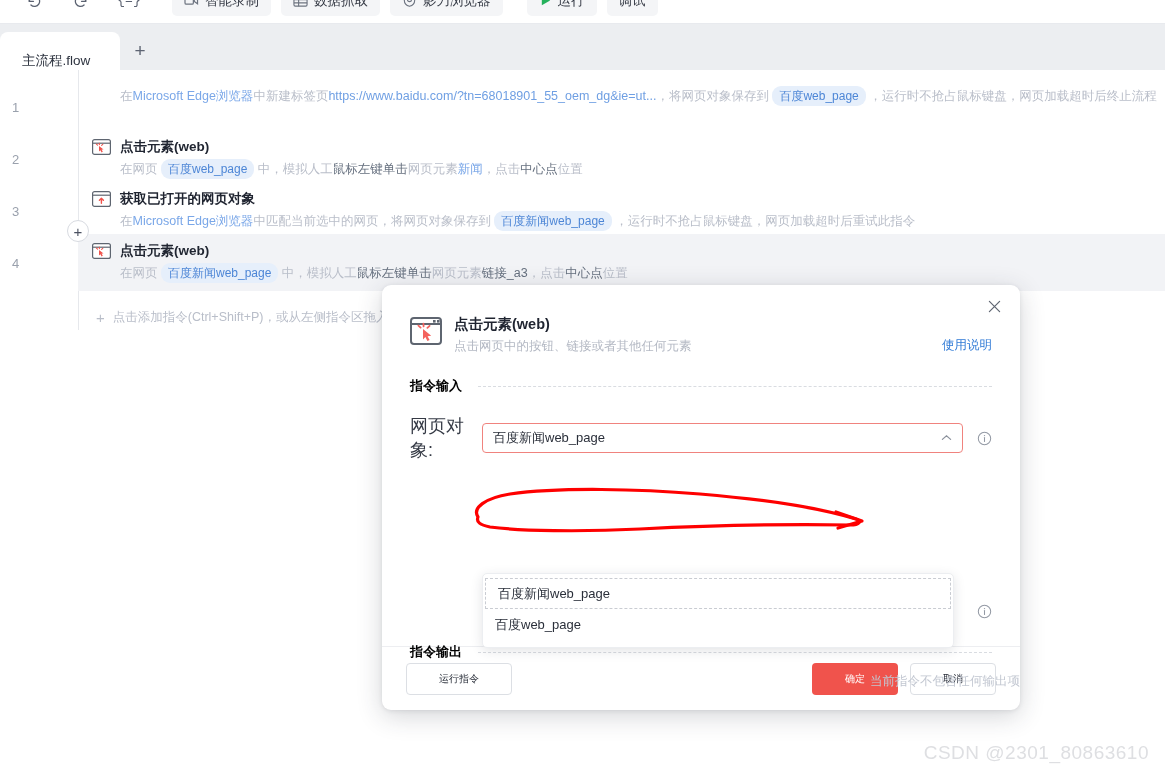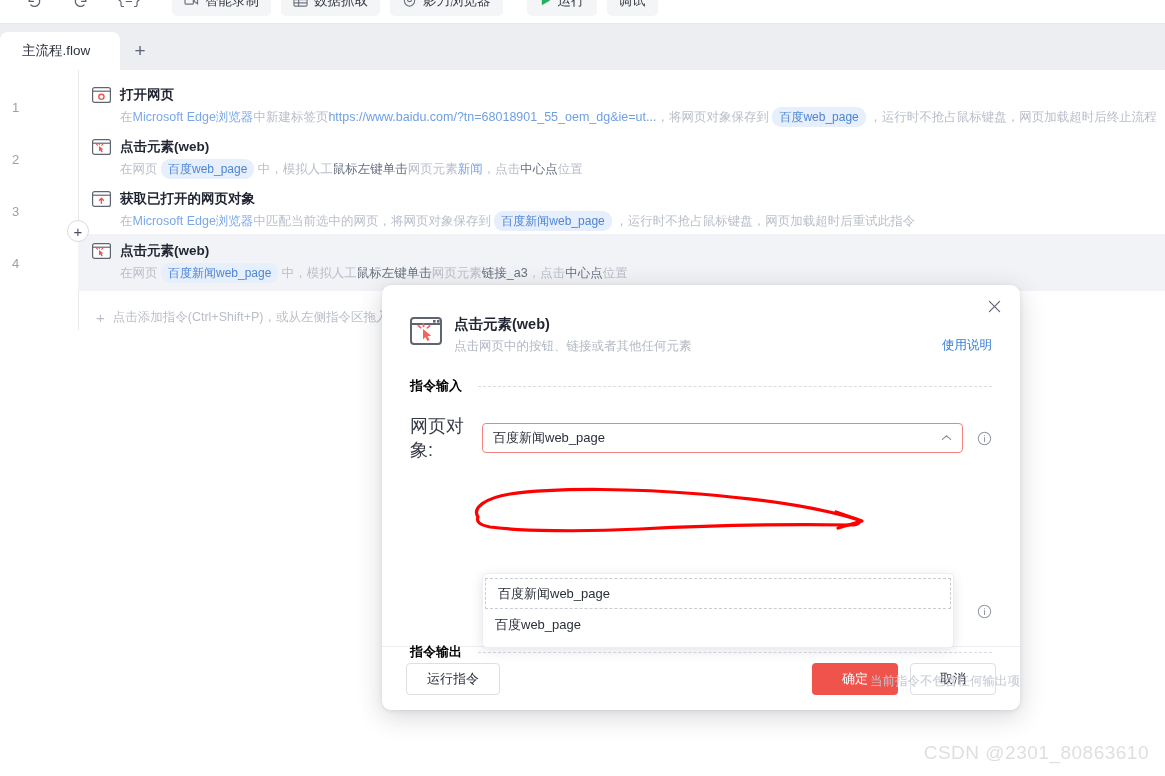--- a/index.html
+++ b/index.html
@@ -48,21 +48,21 @@
   #tabbar {
     position: absolute; left: 0; top: 24px;
     width: 1165px; height: 46px;
     background: #eceef1;
     display: flex; align-items: flex-end;
   }
   #tab-main {
     height: 38px; min-width: 120px;
     background: #ffffff;
     border-radius: 8px 8px 0 0;
-    display: flex; align-items: center;
+    display: flex; align-items: flex-end;
     padding: 0 22px;
     font-size: 13.5px; color: #2e3440;
     cursor: pointer;
   }
   #tab-add {
     width: 40px; height: 38px;
     display: flex; align-items: center; justify-content: center;
     color: #5d6473; font-size: 19px; cursor: pointer;
   }
 
@@ -222,22 +222,22 @@
   }
 
   #modal-foot {
     height: 64px; border-top: 1px solid #edeef1;
     display: flex; align-items: center;
     padding: 0 24px;
   }
   .btn {
     height: 32px; border-radius: 4px;
     display: flex; align-items: center; justify-content: center;
-    font-size: 13px; cursor: pointer;
-    padding: 0 20px;
+    font-size: 10px; cursor: pointer;
+    padding: 0 32px;
   }
   .btn.ghost { border: 1px solid #dcdfe4; color: #2a2f3a; background: #fff; }
   .btn.primary { background: #f0534c; color: #fff; min-width: 86px; }
   .btn.plain { border: 1px solid #dcdfe4; color: #2a2f3a; background: #fff; min-width: 86px; }
   #foot-spacer { flex: 1; }
   #btn-ok { margin-right: 12px; }
 
   
   #annot { position: absolute; left: 455; top: 0; pointer-events: none; z-index: 20; }
 
@@ -326,30 +326,20 @@
     <span>+</span>
   </div>
 </div>
 
 <div id="canvas">
   <div id="gutter-line"></div>
 
   <div class="flow-row" style="top:8px;">
     <div class="row-num">1</div>
     <div class="row-body">
-      <div class="row-head">
-        <span class="row-icon">
-          <svg width="19" height="16" viewBox="0 0 19 16">
-            <rect x="0.6" y="0.6" width="17.8" height="14.8" rx="2" fill="#fff" stroke="#5e6570" stroke-width="1.2"></rect>
-            <path d="M0.6 4.2 H18.4" stroke="#5e6570" stroke-width="1.2"></path>
-            <circle cx="9.4" cy="9.8" r="2.6" fill="none" stroke="#f0534c" stroke-width="1.4"></circle>
-          </svg>
-        </span>
-        <span class="row-title">打开网页</span>
-      </div>
       <div class="row-desc">
         <span>在</span><span class="lnk">Microsoft Edge浏览器</span><span>中新建标签页</span><span class="url">https://www.baidu.com/?tn=68018901_55_oem_dg&amp;ie=ut...</span><span>，将网页对象保存到 </span><span class="chip">百度web_page</span><span> ，运行时不抢占鼠标键盘，网页加载超时后终止流程</span>
       </div>
     </div>
   </div>
 
   <div class="flow-row" style="top:60px;">
     <div class="row-num">2</div>
     <div class="row-body">
       <div class="row-head">

